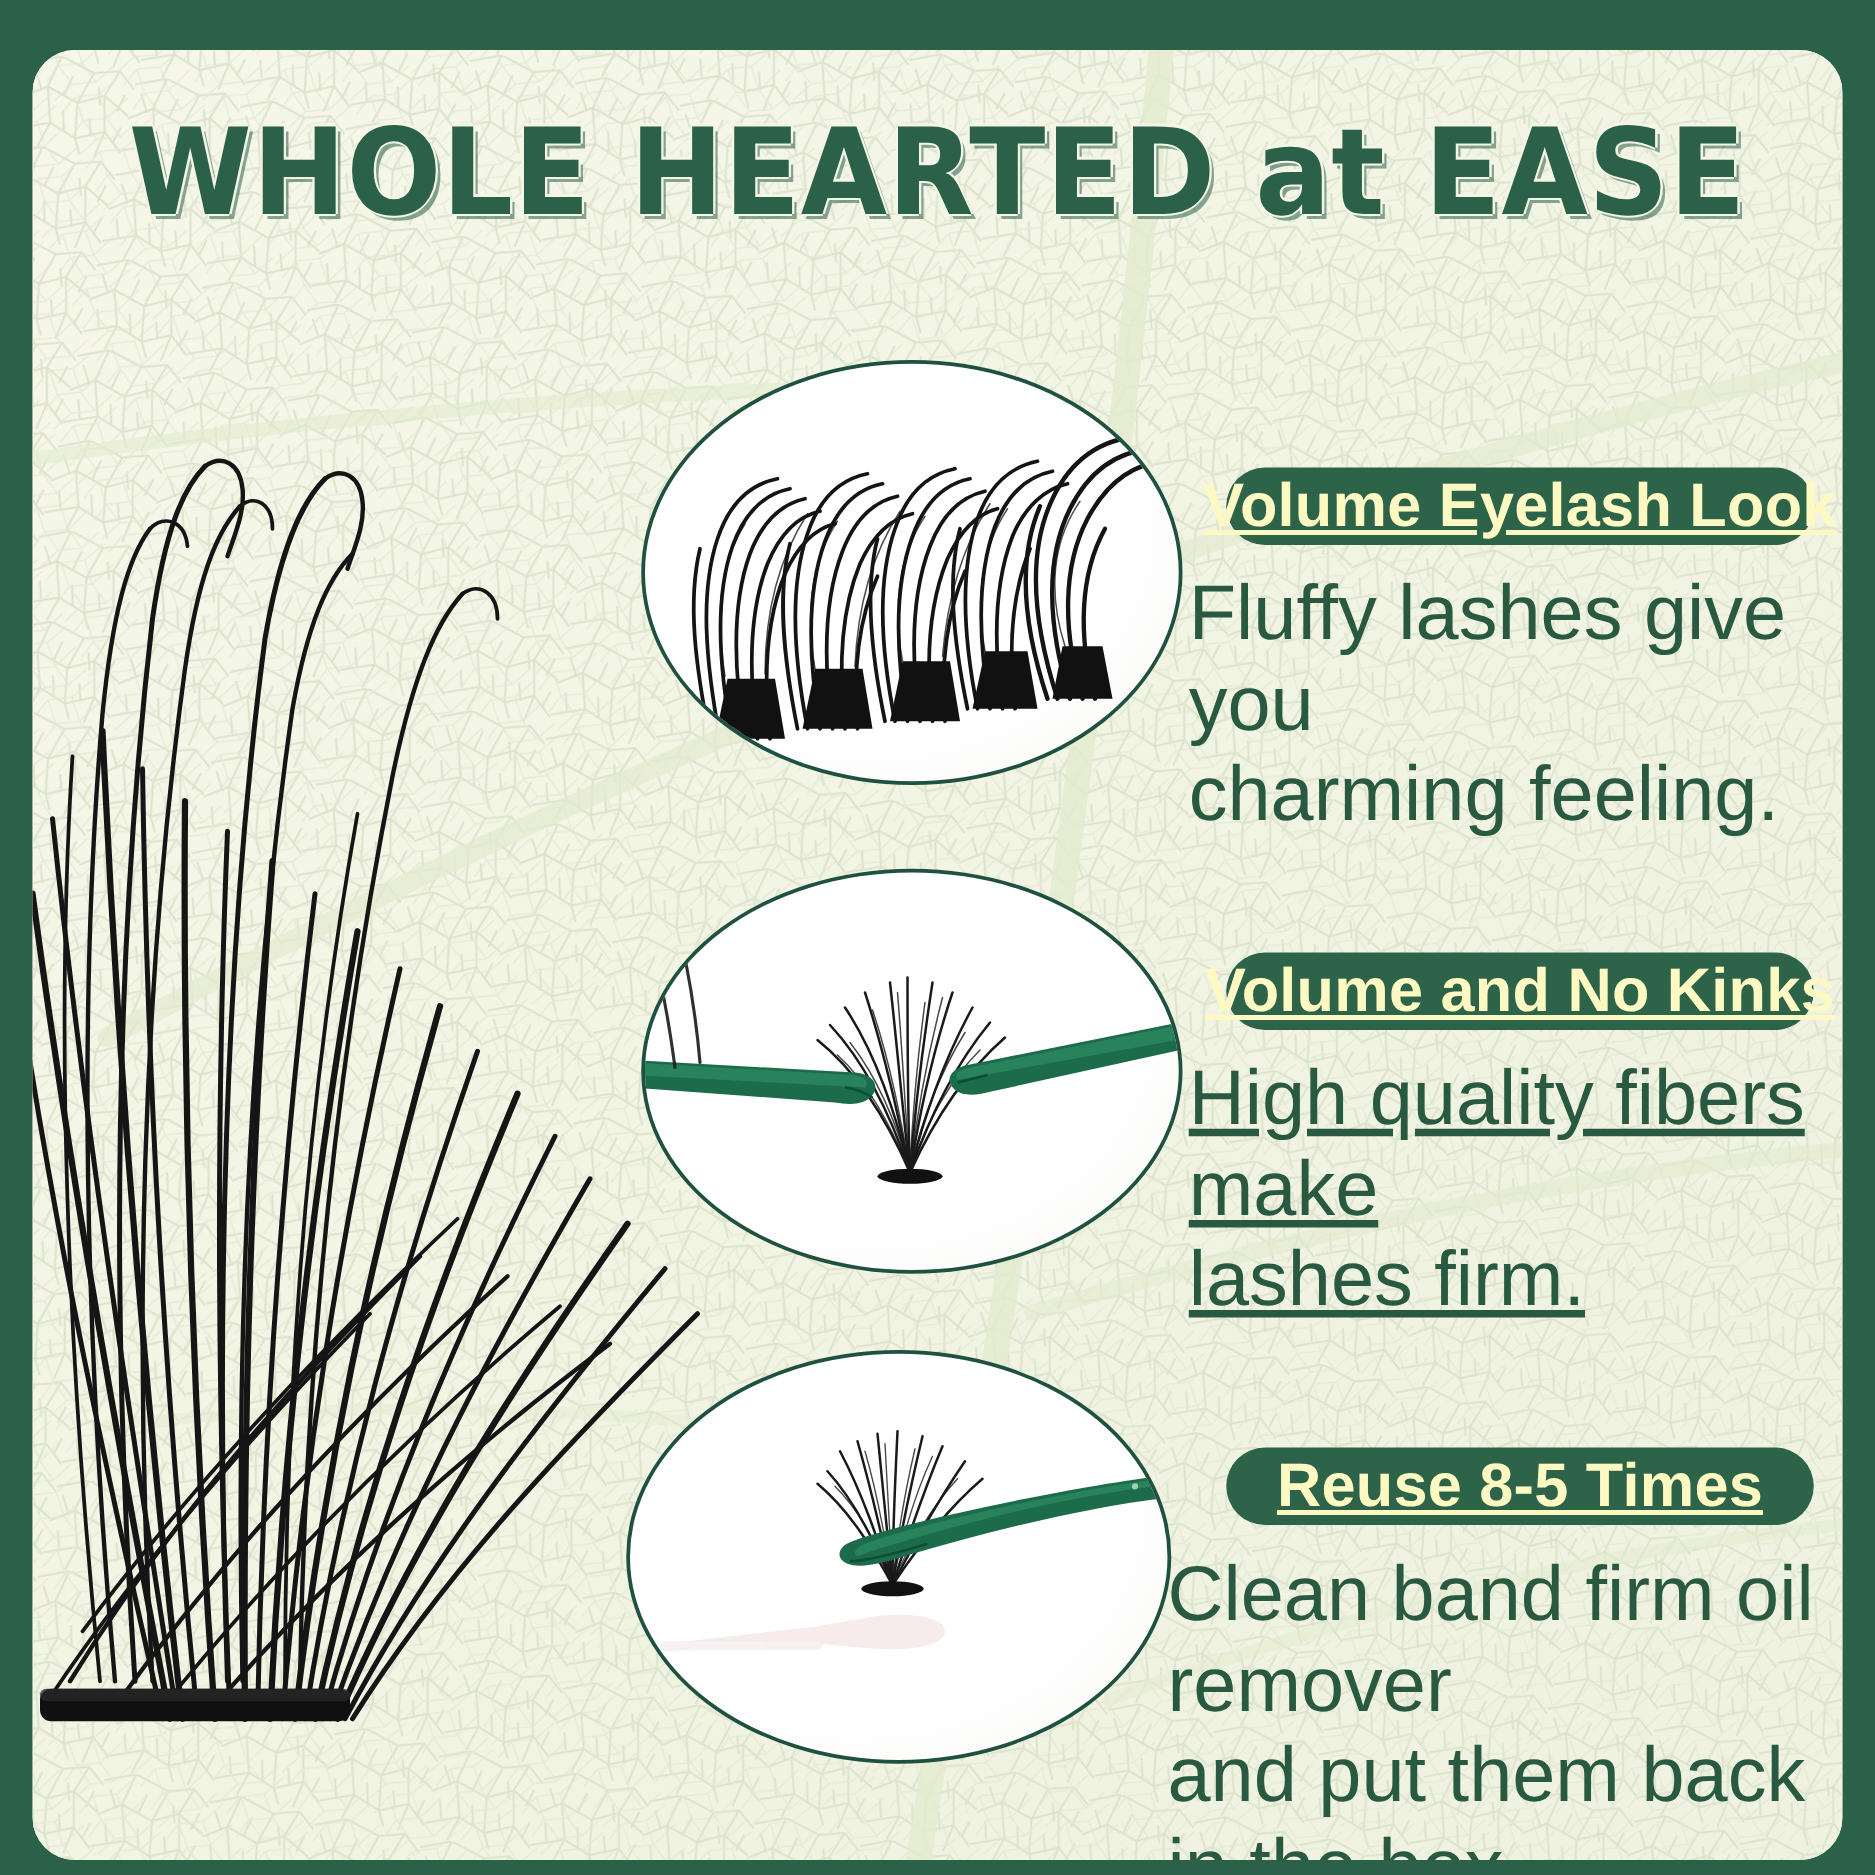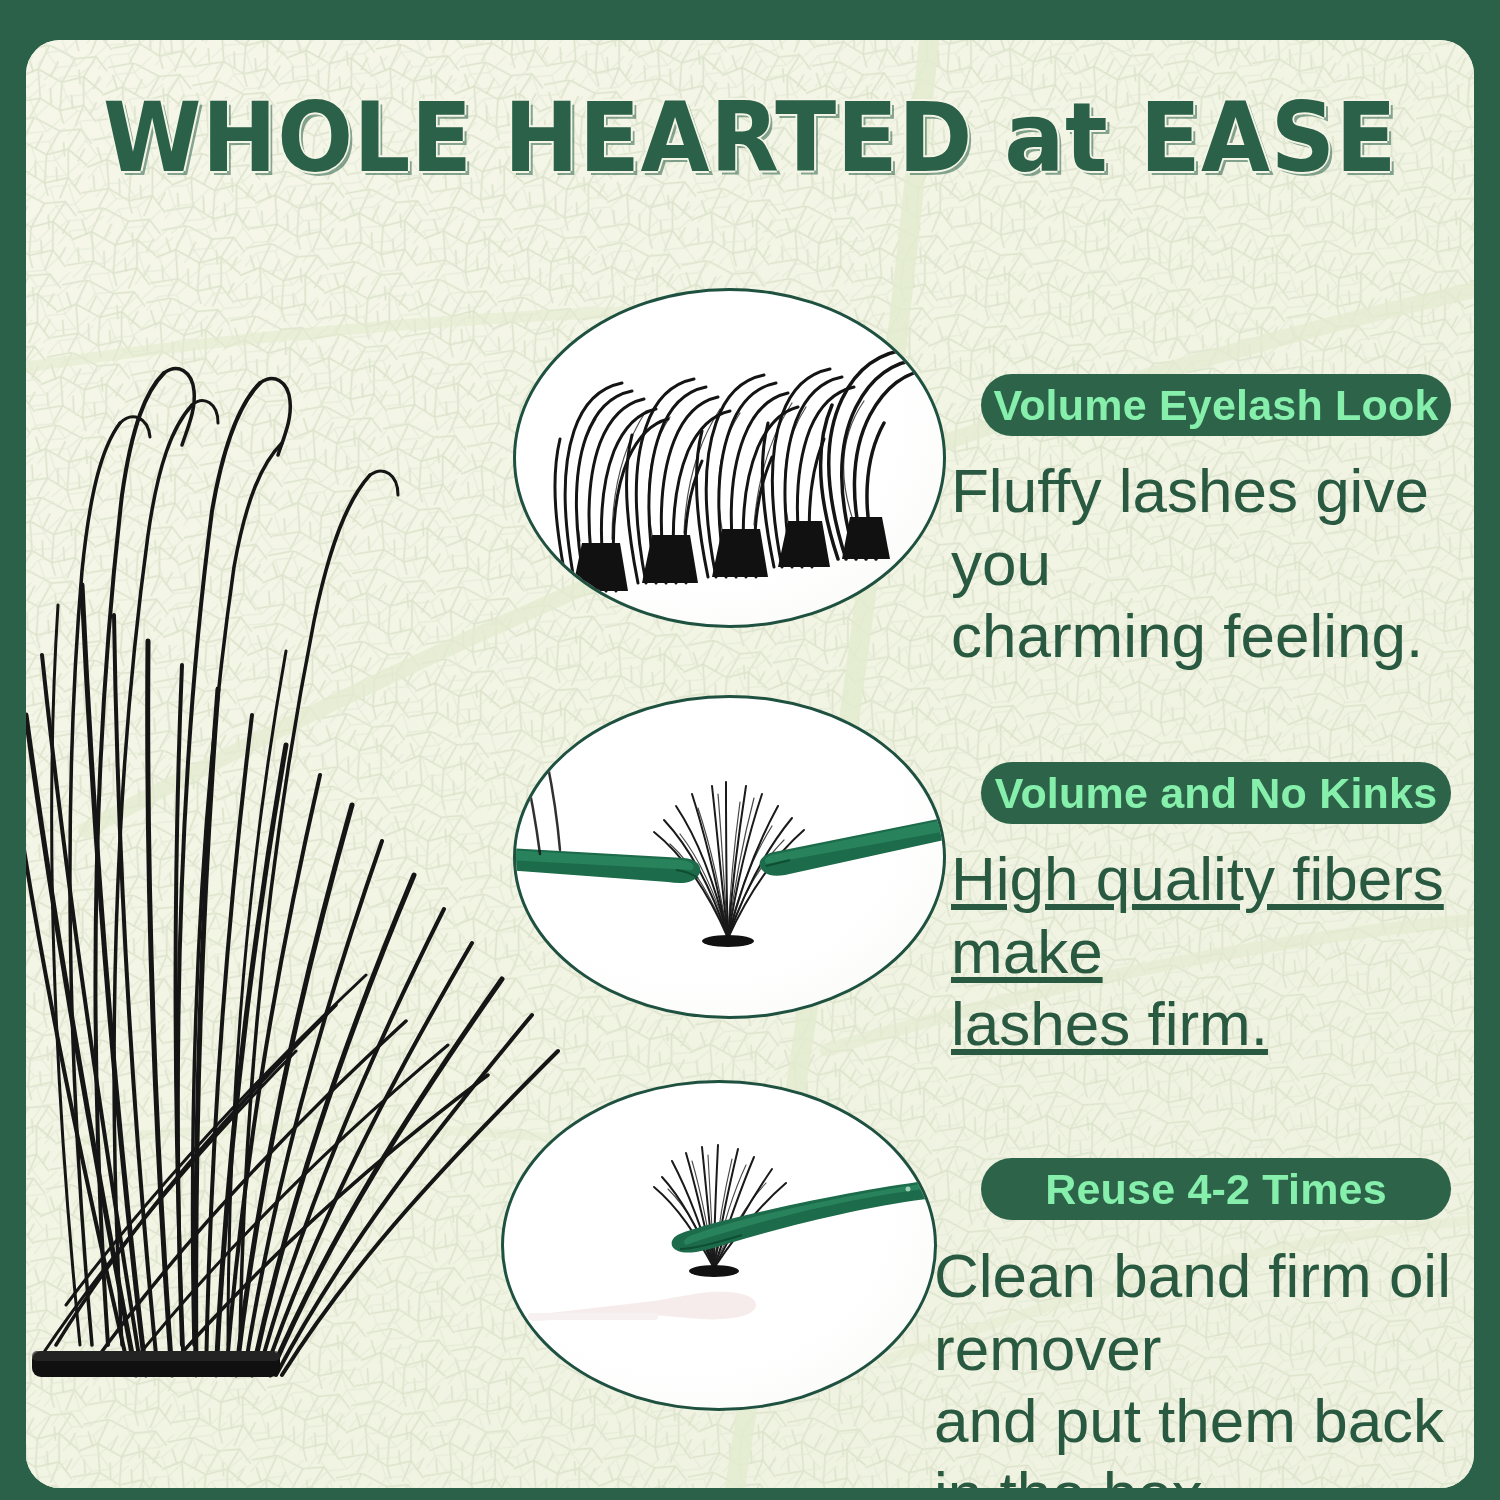--- a/index.html
+++ b/index.html
@@ -54,27 +54,28 @@
     border:3px solid #1F5140;
     border-radius:50%;
     background:radial-gradient(ellipse at 42% 38%, #ffffff 0%, #ffffff 58%, #fbfbfa 78%, #f3f4ef 100%);
     overflow:hidden;
   }
   .ellipse svg{position:absolute;inset:0;width:100%;height:100%;}
   .badge{
     position:absolute;
     background:#2C6349;
     border-radius:999px;
-    color:#86efac;
-    font-size:43px;
+    color:#fef9c3;
+    font-size:49px;
     font-weight:bold;
     letter-spacing:0.2px;
     display:flex;align-items:center;justify-content:center;
     box-sizing:border-box;
     white-space:nowrap;
+    text-decoration:underline;
   }
   .desc{
     position:absolute;
     color:#295A41;
     font-size:62px;
     line-height:1.17;
     text-align:left;
     white-space:pre-line;
   }
   
@@ -358,20 +359,20 @@
           <ellipse cx="210" cy="188" rx="25" ry="6" fill="#111"></ellipse>
 
           <g>
             <path d="M440 96 C400 100 330 112 260 128 C224 136 194 144 178 150 C166 154 164 164 174 168 C184 172 202 168 226 160 C300 138 380 120 440 114 Z" fill="#1C6B4A"></path>
             <path d="M440 98 C402 102 334 114 266 130 C232 138 204 146 188 152 C180 155 178 160 182 162 C192 158 212 152 240 144 C316 122 392 108 440 104 Z" fill="#2E8C63" opacity="0.7"></path>
             <path d="M176 166 C190 166 212 160 238 152" stroke="#0E4E33" stroke-width="2" fill="none"></path>
             <circle cx="404" cy="106" r="2.5" fill="#BEE3CD" opacity="0.8"></circle>
           </g>
         </svg>
       </div>
-      <div class="badge" id="f3-badge">Reuse 4-2 Times</div>
+      <div class="badge" id="f3-badge">Reuse 8-5 Times</div>
       <div class="desc" id="f3-desc">Clean band firm oil remover
 and put them back
 in the box.</div>
     </div>
 
   </div>
 </div>
 
 </body></html>

